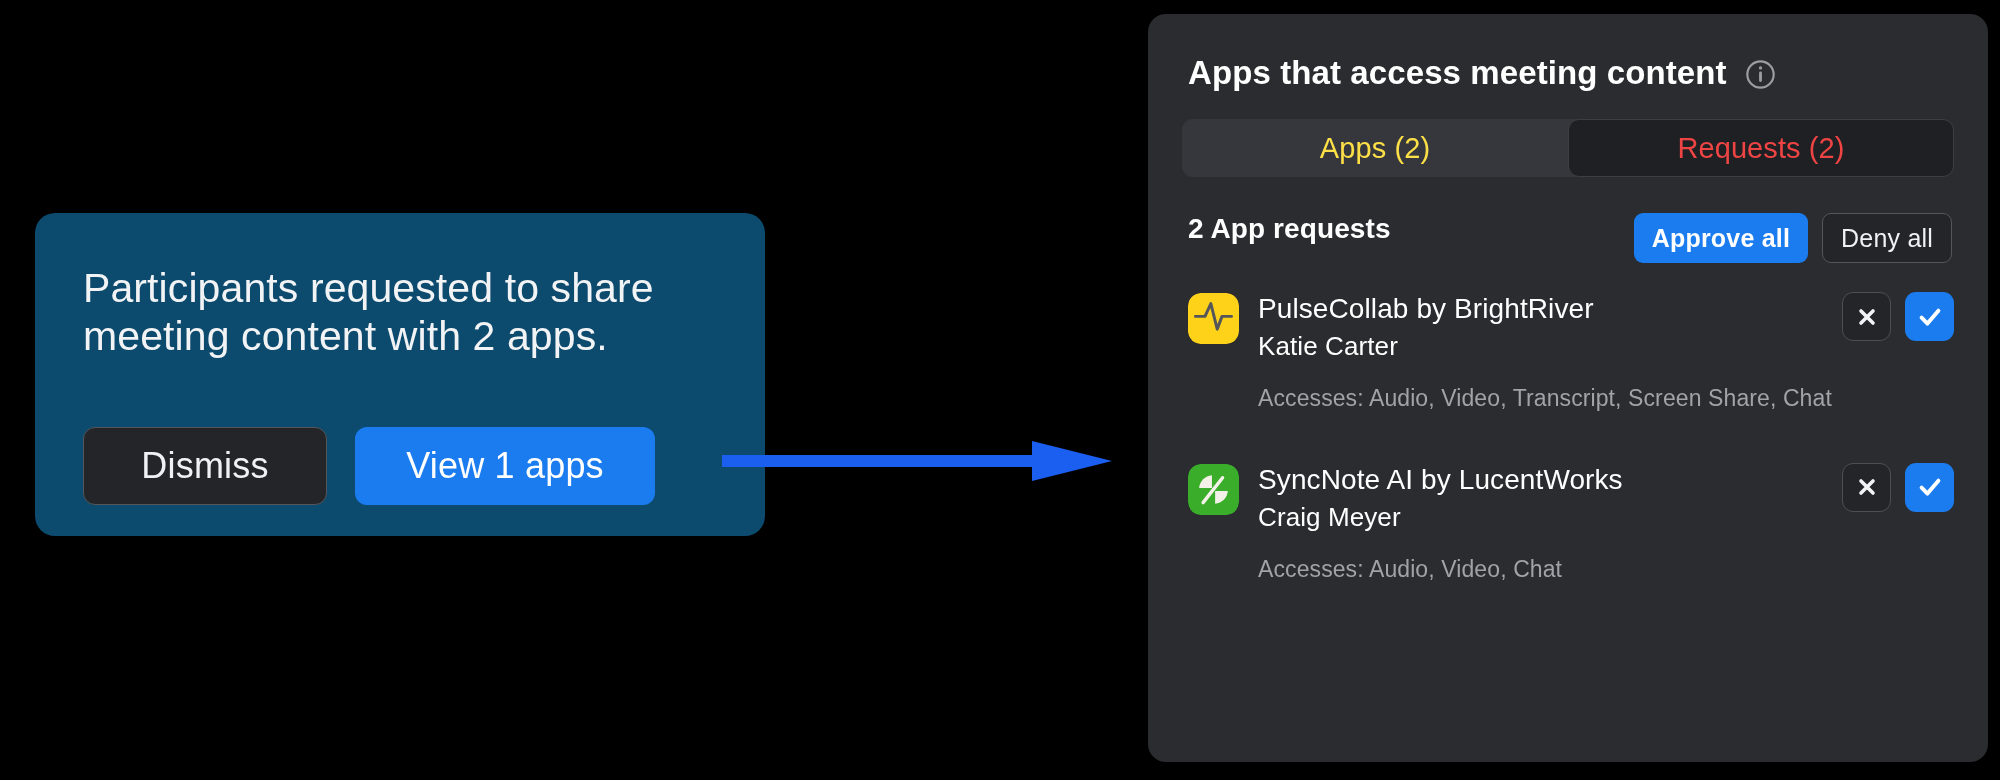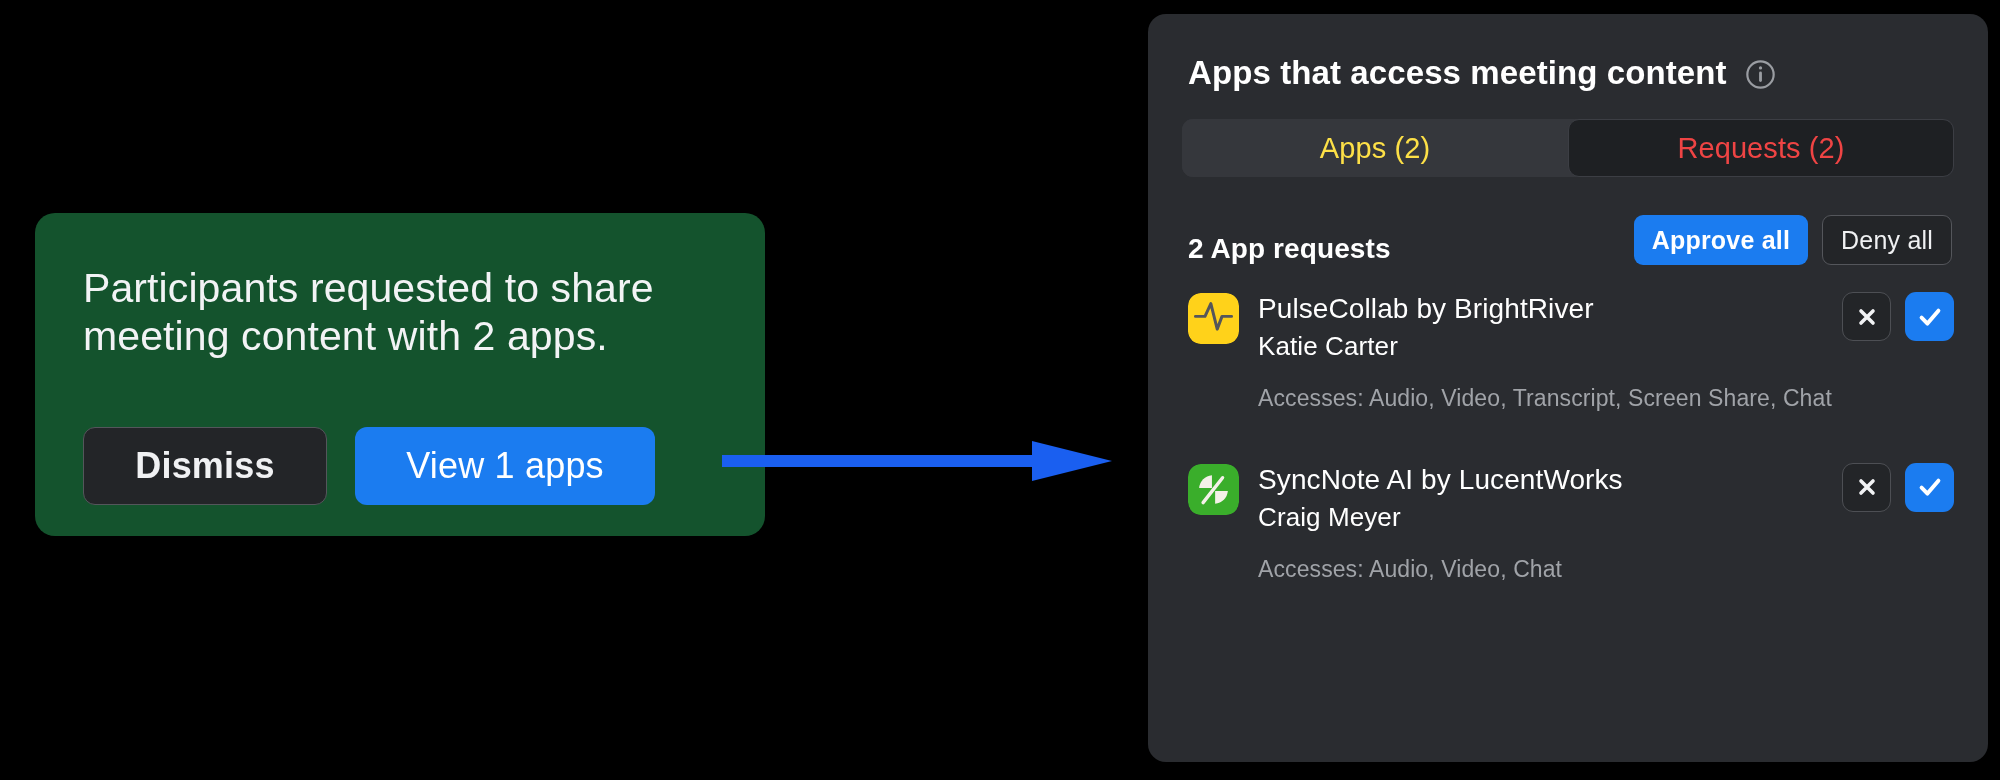--- a/index.html
+++ b/index.html
@@ -16,21 +16,21 @@
     -webkit-font-smoothing: antialiased;
   }
 
   
   .toast {
     position: absolute;
     left: 35px;
     top: 213px;
     width: 730px;
     height: 323px;
-    background: #14532d;
+    background: #0c4a6e;
     border-radius: 20px;
     box-sizing: border-box;
     padding: 52px 48px 0 48px;
   }
   .toast-message {
     color: #f2f3f5;
     font-size: 41px;
     line-height: 1.17;
     font-weight: 400;
     letter-spacing: 0.1px;
@@ -54,21 +54,20 @@
     justify-content: center;
     box-sizing: border-box;
     cursor: pointer;
     user-select: none;
     letter-spacing: 0.2px;
   }
   .btn-outline {
     background: #232528;
     color: #f0f1f3;
     border: 1.6px solid #54565b;
-    font-weight: bold;
   }
   .btn-primary {
     background: #1b7cf0;
     color: #ffffff;
     border: none;
   }
   .toast-actions .btn {
     height: 78px;
     padding: 0 34px;
   }
@@ -147,21 +146,21 @@
     border: 1.4px solid #3c3e44;
     border-radius: 11px;
   }
 
   
   .requests-row {
     margin-top: 36px;
     padding-left: 6px;
     padding-right: 2px;
     display: flex;
-    align-items: flex-end;
+    align-items: flex-start;
     justify-content: space-between;
     height: 52px;
   }
   .requests-count {
     color: #ffffff;
     font-size: 28px;
     font-weight: 700;
     letter-spacing: 0.1px;
   }
   .requests-buttons {

